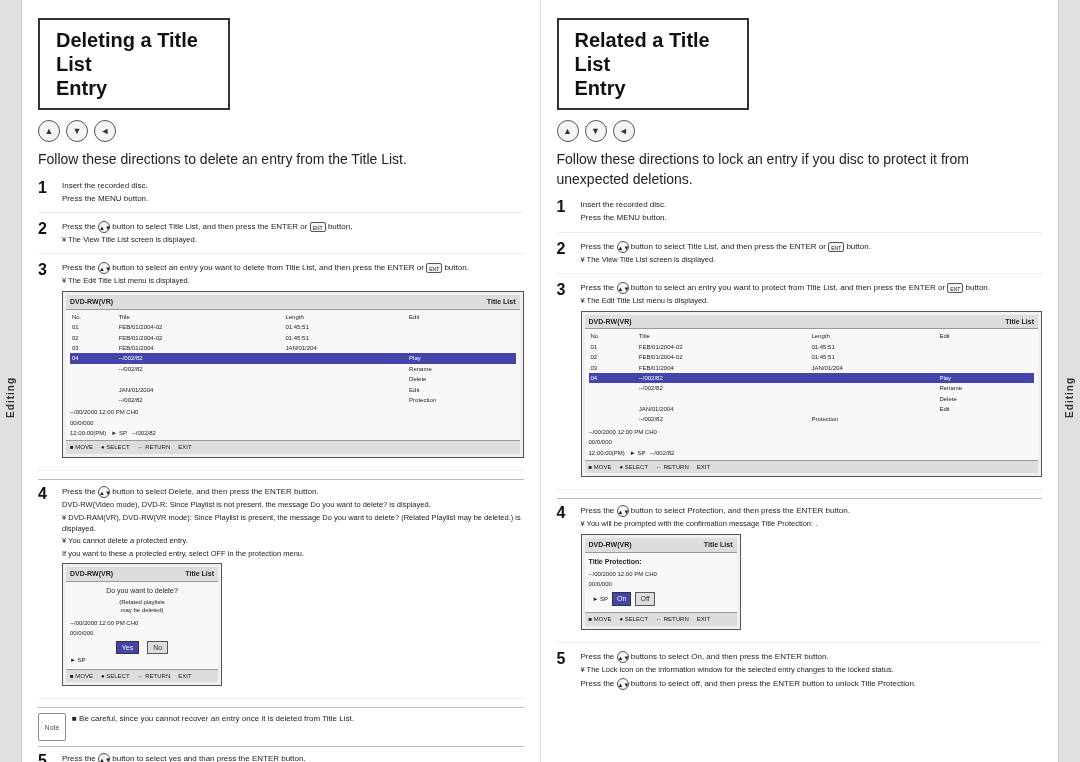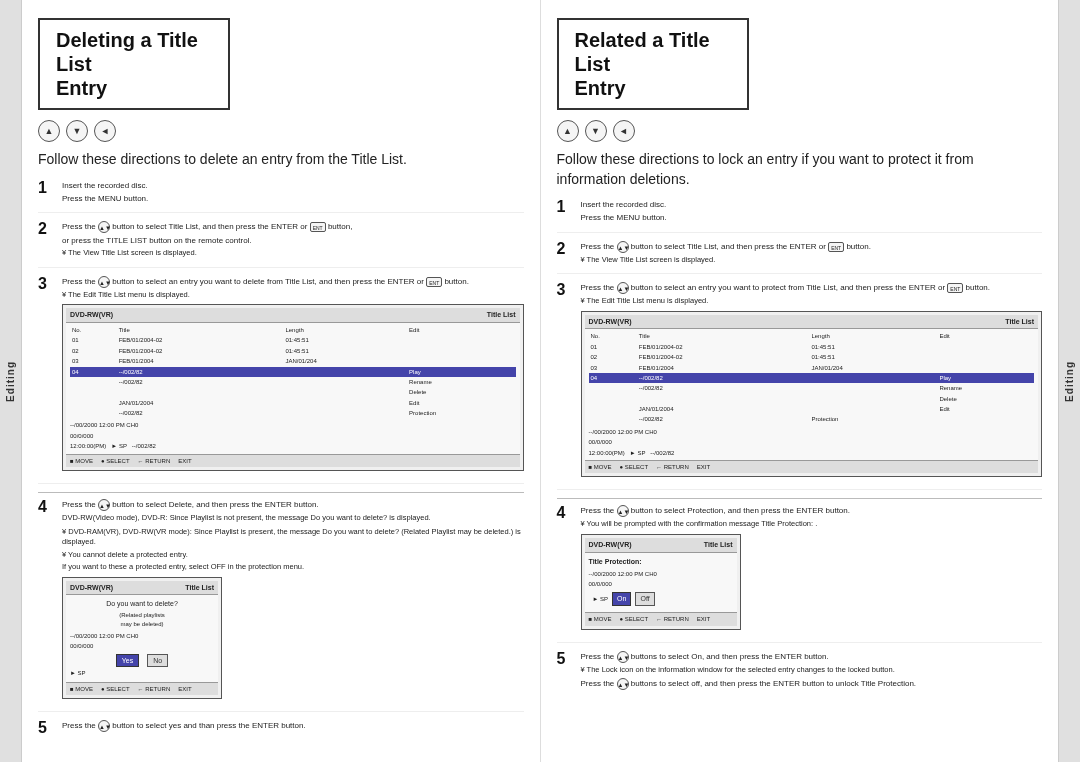--- a/index.html
+++ b/index.html
@@ -306,21 +306,20 @@
           <p>Insert the recorded disc.</p>
           <p>Press the MENU button.</p>
         </div>
       </div>
 
       
       <div class="step">
         <span class="step-number">2</span>
         <div class="step-content">
           <p>Press the <span class="small-inline-icon">▲▼</span> button to select Title List, and then press the ENTER or <span class="inline-rect-icon">ENT</span> button,</p>
-          <p>or press the TITLE LIST button on the remote control.</p>
           <p class="note">¥ The View Title List screen is displayed.</p>
         </div>
       </div>
 
       
       <div class="step">
         <span class="step-number">3</span>
         <div class="step-content">
           <p>Press the <span class="small-inline-icon">▲▼</span> button to select an entry you want to delete from Title List, and then press the ENTER or <span class="inline-rect-icon">ENT</span> button.</p>
           <p class="note">¥ The Edit Title List menu is displayed.</p>
@@ -434,20 +433,26 @@
               <span>■ MOVE</span>
               <span>● SELECT</span>
               <span>← RETURN</span>
               <span>EXIT</span>
             </div>
           </div>
         </div>
       </div>
 
       
+      <div class="note-box">
+        <div class="note-icon">
+          <span>Note</span>
+        </div>
+        <p class="note-text">■ Be careful, since you cannot recover an entry once it is deleted from Title List.</p>
+      </div>
 
       
       <div class="step" style="border-bottom:none;">
         <span class="step-number">5</span>
         <div class="step-content">
           <p>Press the <span class="small-inline-icon">▲▼</span> button to select yes and than press the ENTER button.</p>
         </div>
       </div>
     </div>
 
@@ -461,21 +466,21 @@
       </div>
 
       
       <div class="icons-row">
         <div class="nav-icon">▲</div>
         <div class="nav-icon">▼</div>
         <div class="nav-icon">◄</div>
       </div>
 
       
-      <p class="intro-text">Follow these directions to lock an entry if you want to protect it from information deletions.</p>
+      <p class="intro-text">Follow these directions to lock an entry if you disc to protect it from unexpected deletions.</p>
 
       
       <div class="step">
         <span class="step-number">1</span>
         <div class="step-content">
           <p>Insert the recorded disc.</p>
           <p>Press the MENU button.</p>
         </div>
       </div>
 
@@ -605,21 +610,21 @@
             </div>
           </div>
         </div>
       </div>
 
       
       <div class="step" style="border-bottom:none;">
         <span class="step-number">5</span>
         <div class="step-content">
           <p>Press the <span class="small-inline-icon">▲▼</span> buttons to select On, and then press the ENTER button.</p>
-          <p class="note">¥ The Lock icon on the information window for the selected entry changes to the locked button.</p>
+          <p class="note">¥ The Lock icon on the information window for the selected entry changes to the locked status.</p>
           <p style="margin-top:3px;">Press the <span class="small-inline-icon">▲▼</span> buttons to select off, and then press the ENTER button to unlock Title Protection.</p>
         </div>
       </div>
     </div>
   </div>
 
   <div class="side-tab-right">
     <span class="side-tab-text">Editing</span>
   </div>
 </div>

